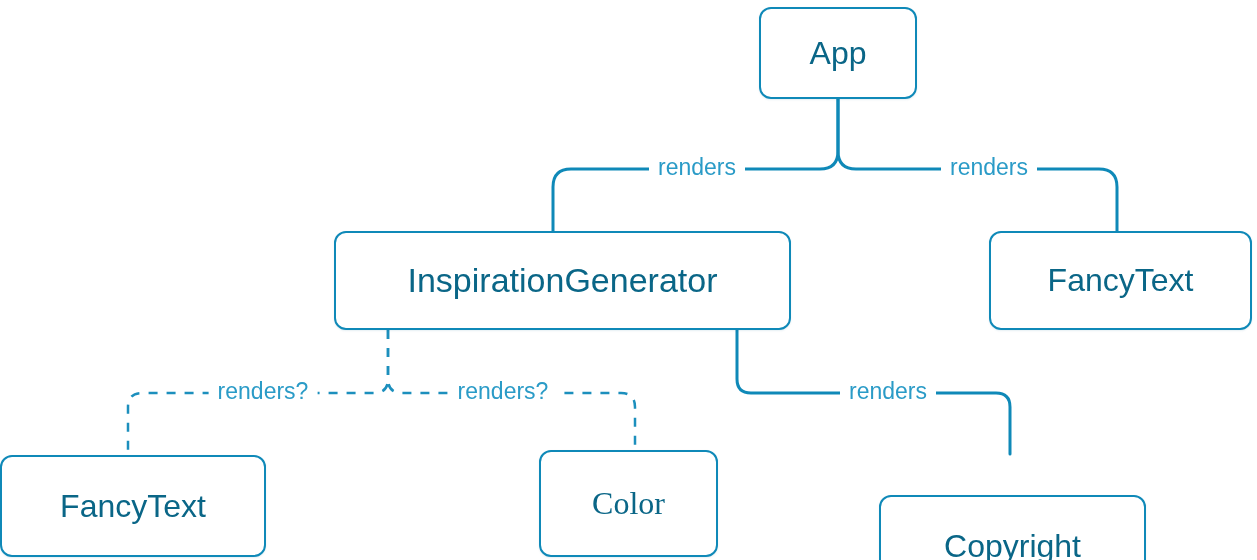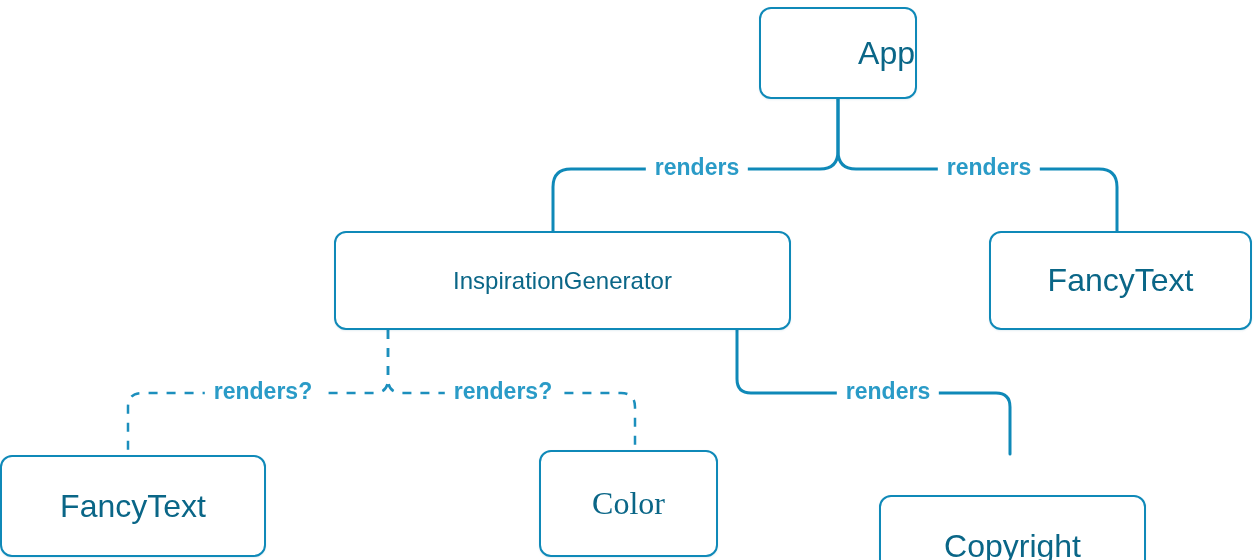--- a/index.html
+++ b/index.html
@@ -43,41 +43,41 @@
     display: flex;
     align-items: center;
     justify-content: center;
     box-shadow: 0 1px 2px rgba(10, 102, 135, 0.10);
   }
   .node-label {
     color: #0a6687;
     font-weight: 500;
     white-space: nowrap;
   }
-  .node-app            { left: 759px; top: 7px;   width: 158px; height: 92px; justify-content: flex-end; }
+  .node-app            { left: 759px; top: 7px;   width: 158px; height: 92px; }
   .node-inspiration    { left: 334px; top: 231px; width: 457px; height: 99px; }
   .node-fancytext-top  { left: 989px; top: 231px; width: 263px; height: 99px; }
   .node-fancytext-bot  { left: 0px;   top: 455px; width: 266px; height: 102px; }
   .node-color          { left: 539px; top: 450px; width: 179px; height: 107px; font-family: Liberation Serif, serif; }
   .node-copyright      { left: 879px; top: 454px; width: 267px; height: 103px; margin-top: 41px; }
 
   .node-app .node-label           { font-size: 32px; }
-  .node-inspiration .node-label   { font-size: 24px; }
+  .node-inspiration .node-label   { font-size: 34px; }
   .node-fancytext-top .node-label { font-size: 32px; }
   .node-fancytext-bot .node-label { font-size: 32px; }
   .node-color .node-label         { font-size: 32px; }
   .node-copyright .node-label     { font-size: 32px; }
 
   .edge-label {
     position: absolute;
     transform: translate(-50%, -50%);
     background: #ffffff;
     color: #2a9bc7;
     font-size: 23px;
-    font-weight: 700;
+    font-weight: 400;
     padding: 0 9px;
     white-space: nowrap;
     line-height: 1.2;
   }
   .lbl-app-inspiration { left: 697px;  top: 168px; }
   .lbl-app-fancytext   { left: 989px;  top: 168px; }
   .lbl-insp-fancytext  { left: 263px;  top: 392px; }
   .lbl-insp-color      { left: 503px;  top: 392px; }
   .lbl-insp-copyright  { left: 888px;  top: 392px; }
 </style>

